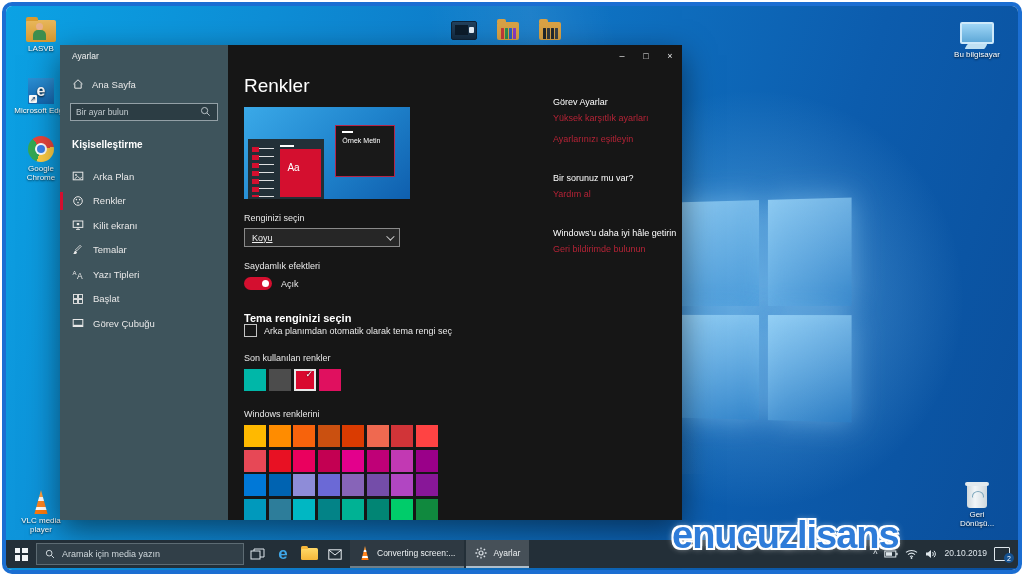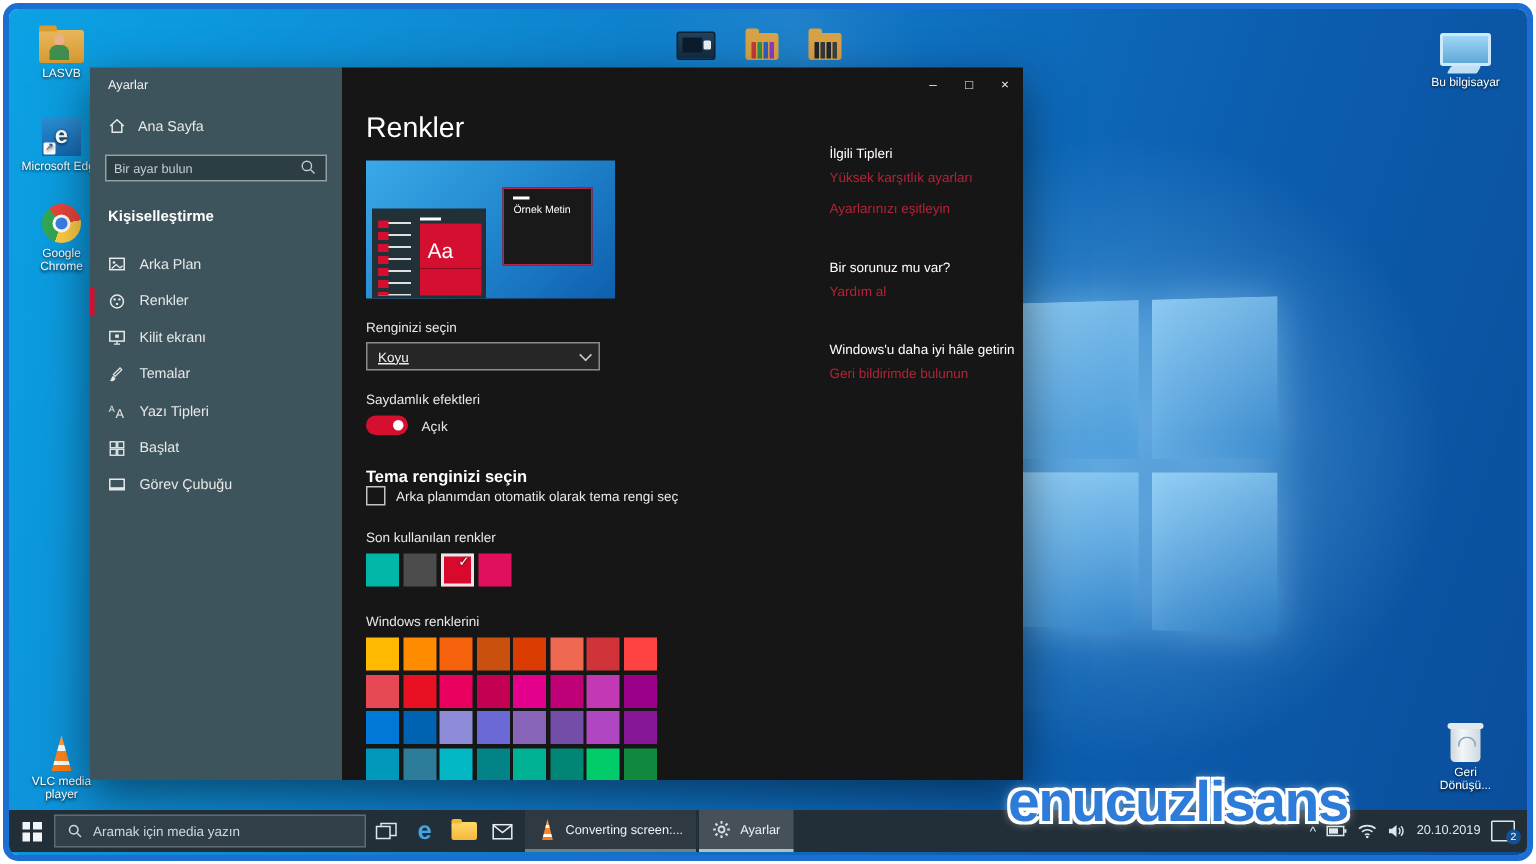--- a/index.html
+++ b/index.html
@@ -77,21 +77,21 @@
   .pv-start{position:absolute;left:4px;top:32px;width:76px;bottom:0;background:#223038;}
   .pv-rows{position:absolute;left:4px;top:6px;width:22px;bottom:2px;
     background:repeating-linear-gradient(180deg,transparent 0 3px,rgba(255,255,255,.85) 3px 4.5px,transparent 4.5px 8px);}
   .pv-rows:before{content:"";position:absolute;left:0;top:2px;bottom:0;width:7px;
     background:repeating-linear-gradient(180deg,var(--accent) 0 5px,transparent 5px 8px);}
   .pv-tiles{position:absolute;left:32px;top:10px;right:3px;bottom:2px;background:var(--accent);
     display:flex;align-items:center;justify-content:center;
     background-image:linear-gradient(90deg,transparent 0 58%,rgba(0,0,0,.35) 58% 59%,transparent 59%),
       linear-gradient(180deg,transparent 0 62%,rgba(0,0,0,.35) 62% 63%,transparent 63%);}
   .pv-tiles:before{content:"";position:absolute;left:0;top:-4px;width:14px;height:2px;background:#fff;}
-  .pv-aa{color:#fff;font-size:14px;margin-top:-12px;margin-left:-14px;}
+  .pv-aa{color:#fff;font-size:10px;margin-top:-12px;margin-left:-14px;}
   .pv-win{position:absolute;left:55%;top:20%;width:36%;height:56%;background:#191919;border:1px solid #b3254a;box-sizing:border-box;padding:5px 6px;}
   .pv-dash{width:11px;height:2px;background:#fff;margin-bottom:4px;}
   .pv-sample{color:#fff;font-size:7px;}
   .lbl{margin-top:14px;font-size:9px;color:#e8e8e8;}
   .dropdown{margin-top:5px;width:140px;height:17px;border:1px solid #8a8a8a;background:#262626;
     display:flex;align-items:center;justify-content:space-between;padding:0 7px;font-size:9px;color:#f0f0f0;text-decoration:underline;}
   .chev{width:5px;height:5px;border-right:1px solid #cfcfcf;border-bottom:1px solid #cfcfcf;transform:rotate(45deg) translateY(-2px);}
   .toggle-row{margin-top:6px;display:flex;align-items:center;gap:9px;}
   .toggle{width:28px;height:13px;border-radius:7px;background:var(--accent);position:relative;}
   .toggle:after{content:"";position:absolute;right:3px;top:2.8px;width:7.5px;height:7.5px;border-radius:50%;background:#fff;}
@@ -393,21 +393,21 @@
               <div class="wcell" style="background: rgb(45, 125, 154);"></div>
               <div class="wcell" style="background: rgb(0, 183, 195);"></div>
               <div class="wcell" style="background: rgb(3, 131, 135);"></div>
               <div class="wcell" style="background: rgb(0, 178, 148);"></div>
               <div class="wcell" style="background: rgb(1, 133, 116);"></div>
               <div class="wcell" style="background: rgb(0, 204, 106);"></div>
               <div class="wcell" style="background: rgb(16, 137, 62);"></div>
             </div>
 
           <div class="related">
-            <div class="rel-h">İlgili Tipleri</div>
+            <div class="rel-h">Görev Ayarlar</div>
             <div class="rel-link">Yüksek karşıtlık ayarları</div>
             <div class="rel-link">Ayarlarınızı eşitleyin</div>
             <div class="rel-gap"></div>
             <div class="rel-h">Bir sorunuz mu var?</div>
             <div class="rel-link">Yardım al</div>
             <div class="rel-gap"></div>
             <div class="rel-h">Windows'u daha iyi hâle getirin</div>
             <div class="rel-link">Geri bildirimde bulunun</div>
           </div>
         </div>

